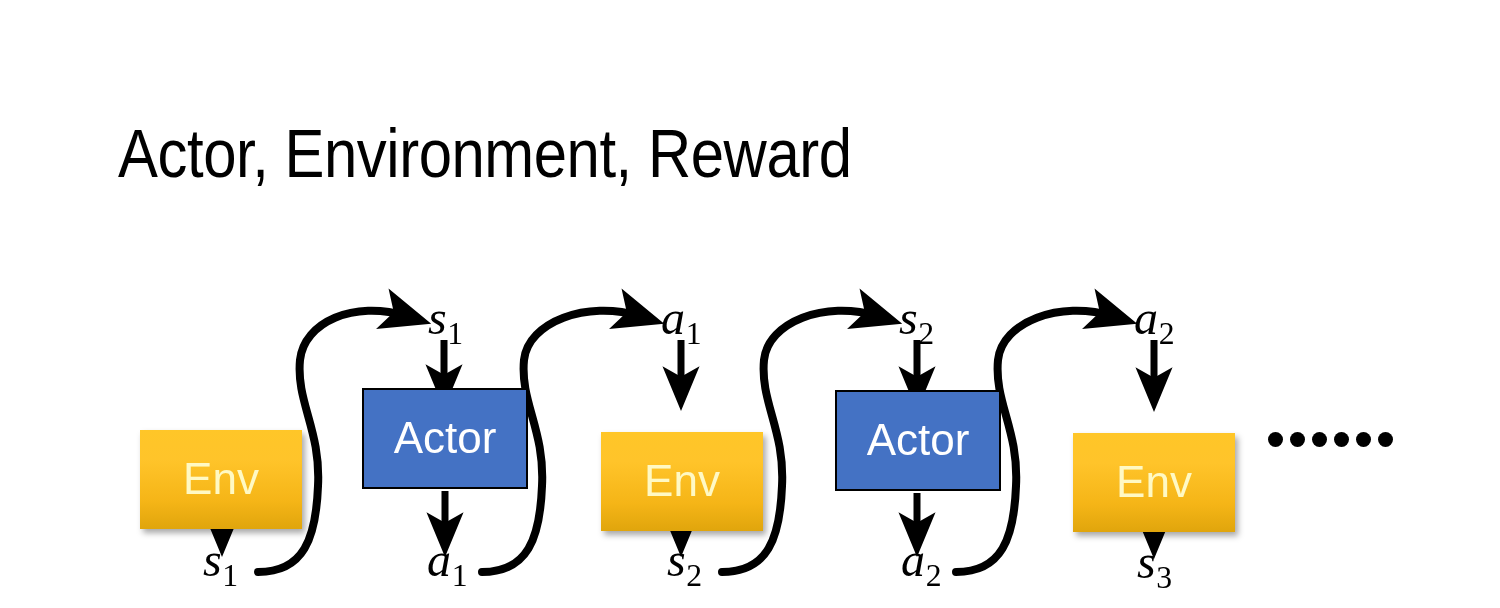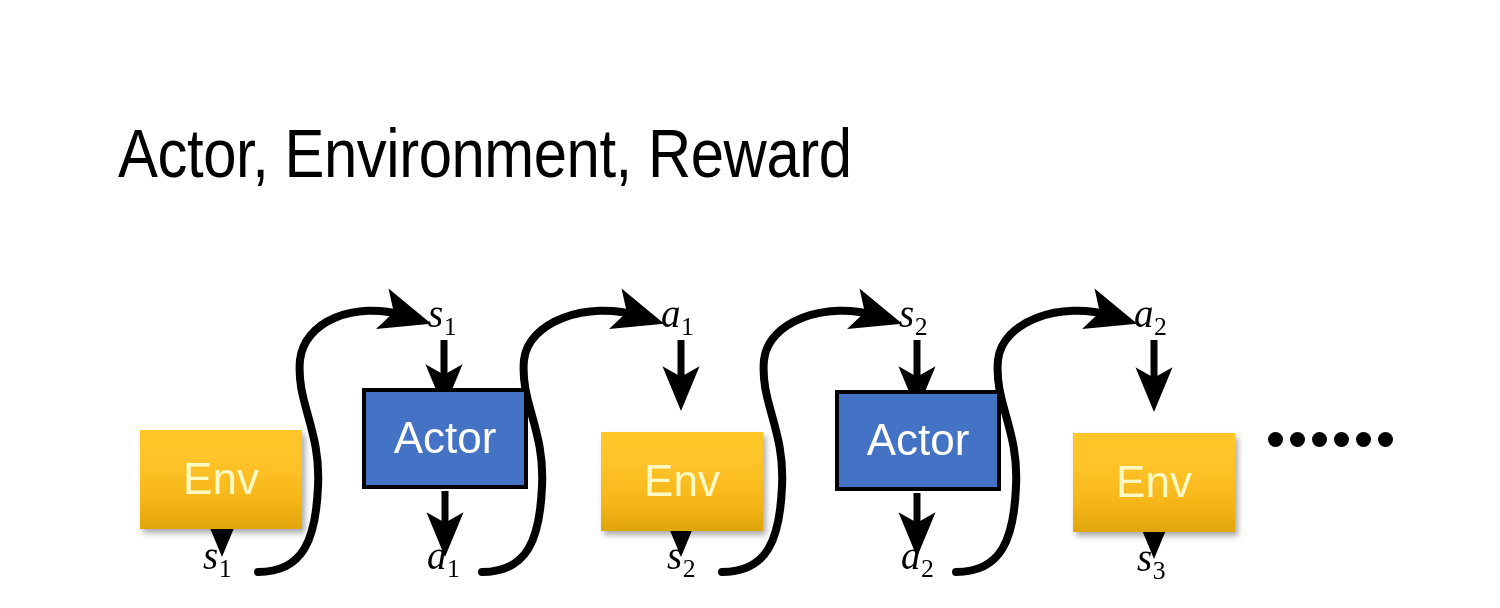--- a/index.html
+++ b/index.html
@@ -25,29 +25,29 @@
   .node.env{
     background:linear-gradient(180deg,#FFC628 0%,#FFC42A 30%,#F5B517 72%,#E0A50C 100%);
     color:#FFF9C4;
     box-shadow:3px 4px 6px rgba(0,0,0,0.34);
     border:none;
     margin-top:42px;
   }
   .node.actor{
     background:#4472C4;
     color:#FFFFFF;
-    border:4px solid #000000;
+    border:2px solid #000000;
     box-shadow:none;
   }
   .node span{display:block;transform:translateY(-1px);}
 
   .mlabel{
     position:absolute;
     font-family:"Liberation Serif", serif;
-    font-style:italic; font-size:39px; color:#000000;
+    font-style:italic; font-size:48px; color:#000000;
     white-space:nowrap; line-height:1;
   }
   .mlabel sub{
     font-size:0.66em; font-style:normal;
     vertical-align:baseline; position:relative; top:0.30em; left:0.02em;
   }
 
   #dots{
     position:absolute; display:flex; gap:7px; align-items:center;
   }

